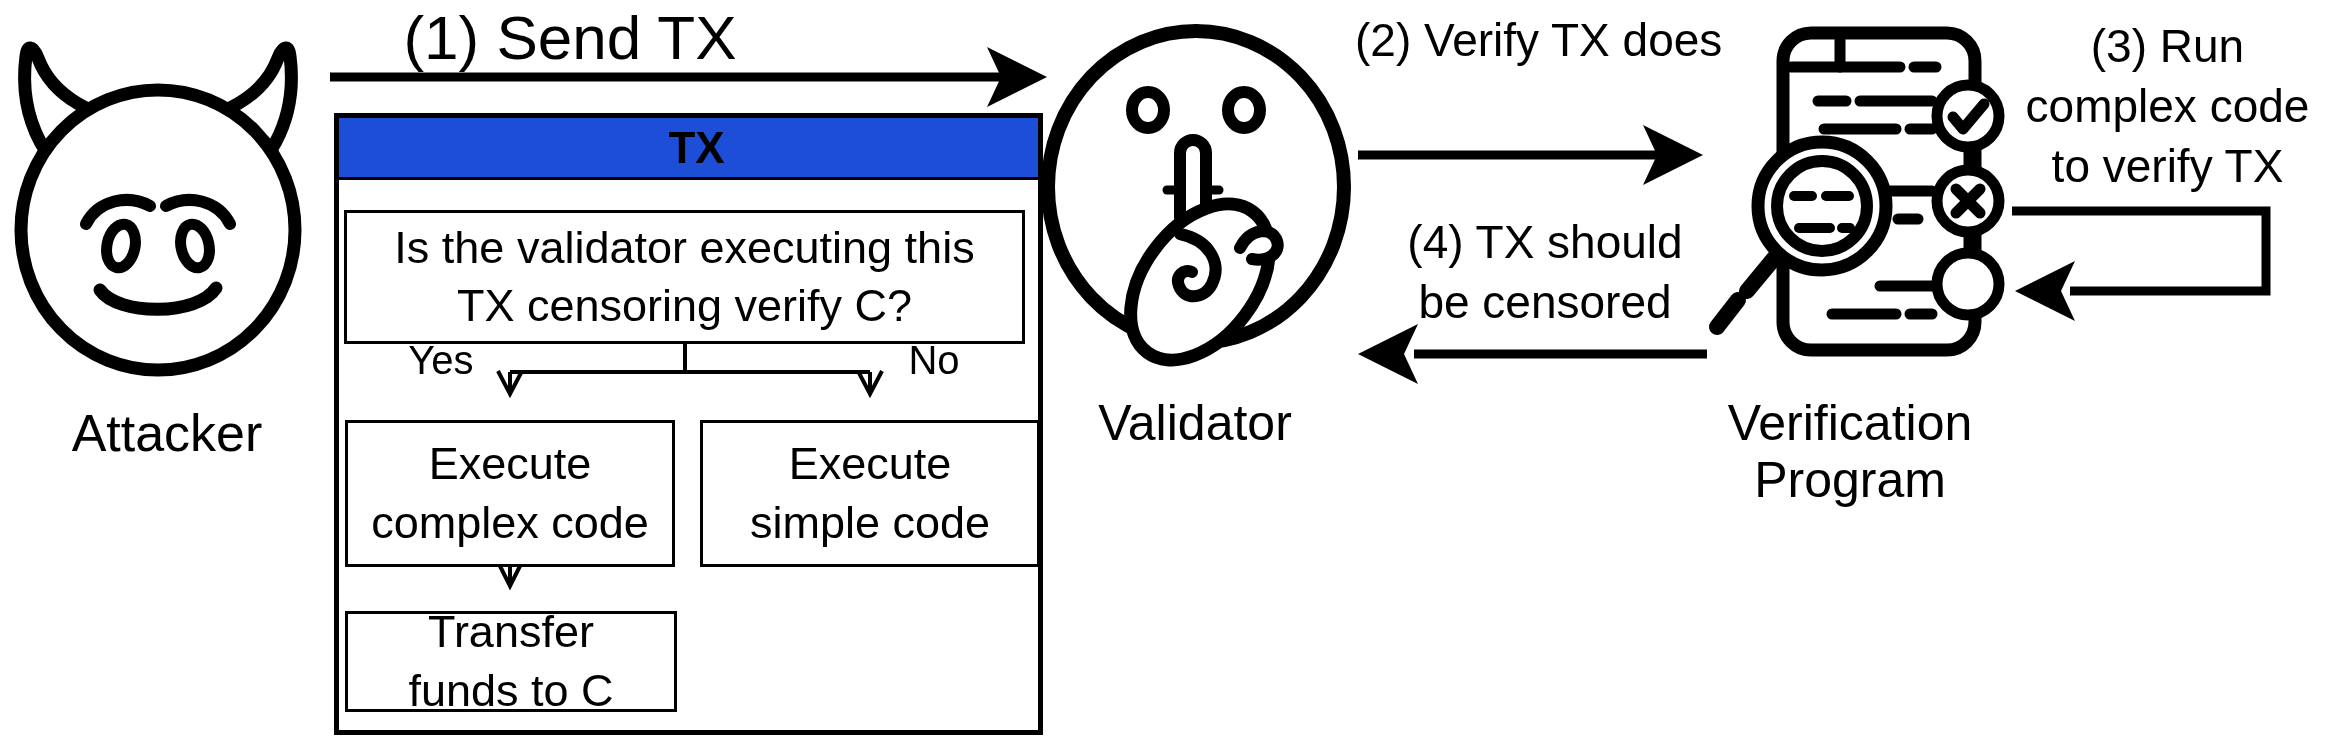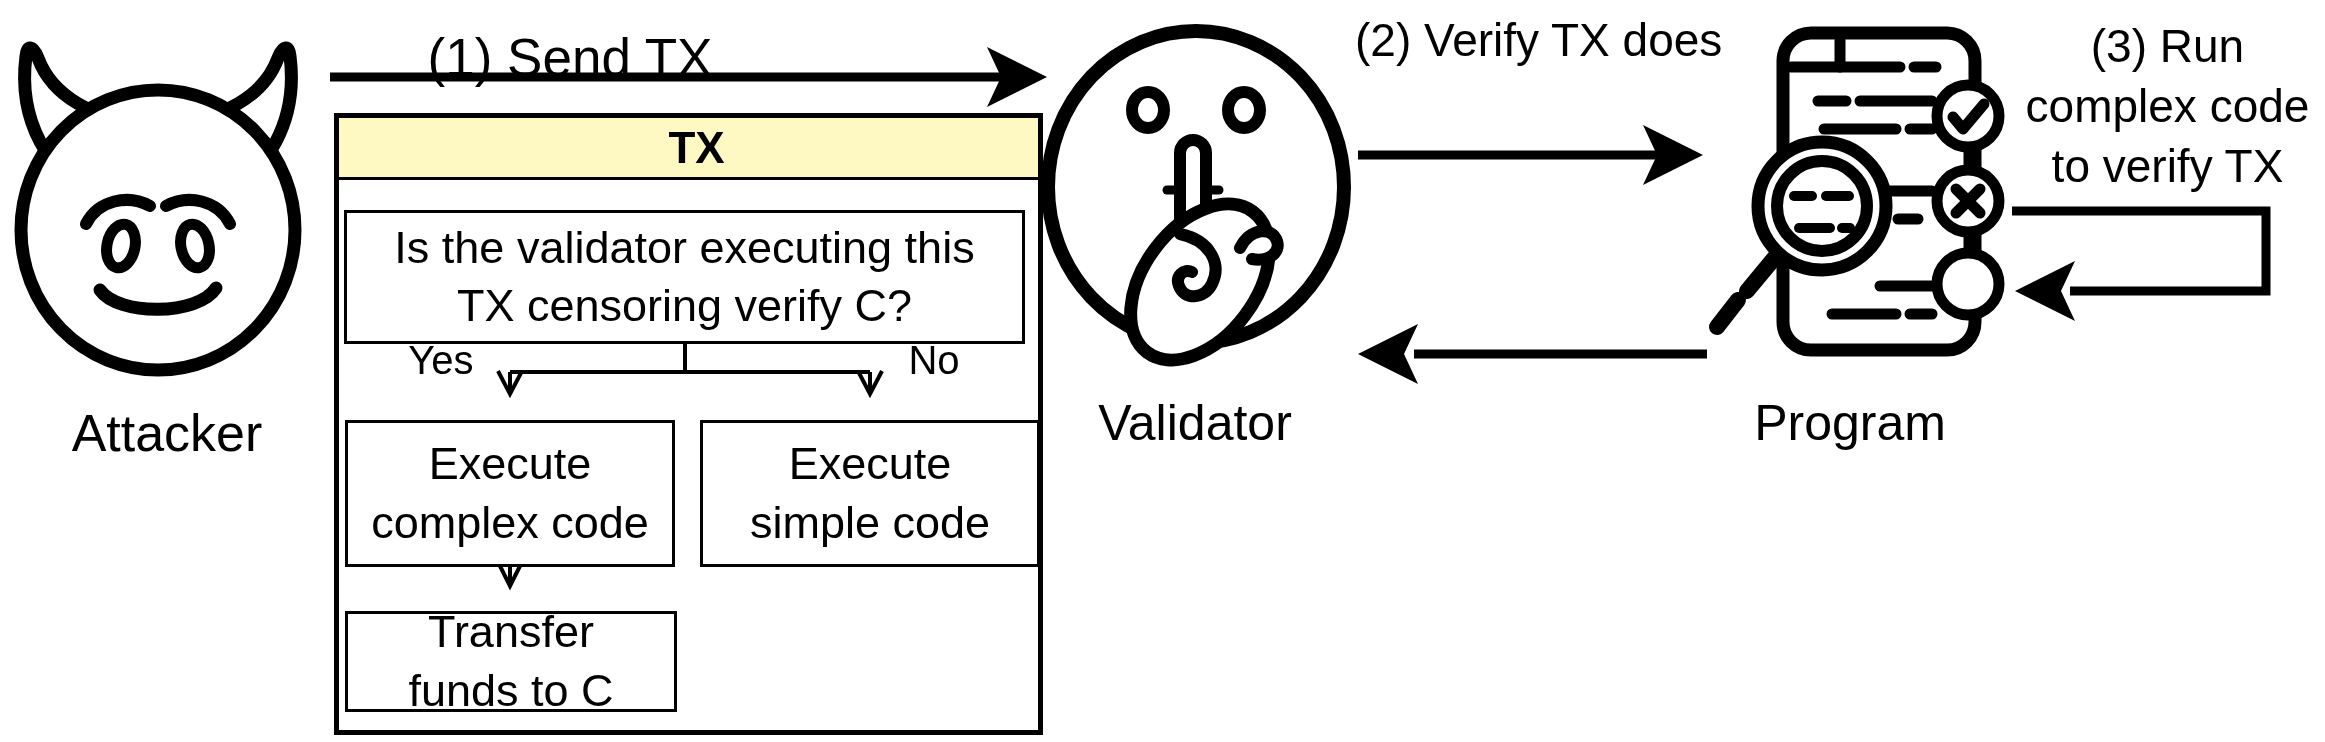--- a/index.html
+++ b/index.html
@@ -121,45 +121,50 @@
       <line x1="510" y1="372" x2="870" y2="372"></line>
       <line x1="510" y1="372" x2="510" y2="390"></line>
       <line x1="870" y1="372" x2="870" y2="390"></line>
       <polyline points="498,371 510,394 522,371"></polyline>
       <polyline points="858,371 870,394 882,371"></polyline>
       <line x1="510" y1="547" x2="510" y2="584"></line>
       <polyline points="498,562 510,586 522,562"></polyline>
     </g>
   </svg>
 
-  <div class="abs caption" style="left:390px;top:8px;width:360px;font-size:53px;margin-top:20px;">(1) Send TX</div>
+  <div class="abs caption" style="left:390px;top:8px;width:360px;font-size:62px;">(1) Send TX</div>
 
   <div class="abs caption" style="left:1355px;top:10px;width:365px;">
     <div>(2) Verify TX does</div>
   </div>
 
   <div class="abs caption" style="left:1995px;top:16px;width:345px;">
     <div>(3) Run</div>
     <div>complex code</div>
     <div>to verify TX</div>
   </div>
 
+  <div class="abs caption" style="left:1365px;top:212px;width:360px;">
+    <div>(4) TX should</div>
+    <div>be censored</div>
+  </div>
 
   <div class="abs label" style="left:10px;top:403px;width:314px;font-size:52px;">Attacker</div>
 
   <div class="abs actor-label" style="left:1040px;top:395px;width:310px;">
     <div>Validator</div>
   </div>
 
   <div class="abs actor-label" style="left:1695px;top:395px;width:310px;">
+    <div>Verification</div>
     <div>Program</div>
   </div>
 
   <div id="tx-box">
-    <div id="tx-header" style="background: #fef9c3; padding-left: 16px;">
+    <div id="tx-header" style="background: #1d4ed8; padding-left: 16px;">
       <span>TX</span>
     </div>
   </div>
 
   <div class="fc-box" style="left:344px;top:188px;width:681px;height:134px;">
     <span>Is the validator executing this</span>
     <span>TX censoring verify C?</span>
   </div>
 
   <div class="abs branch-label" style="left:378px;top:338px;">Yes</div>

